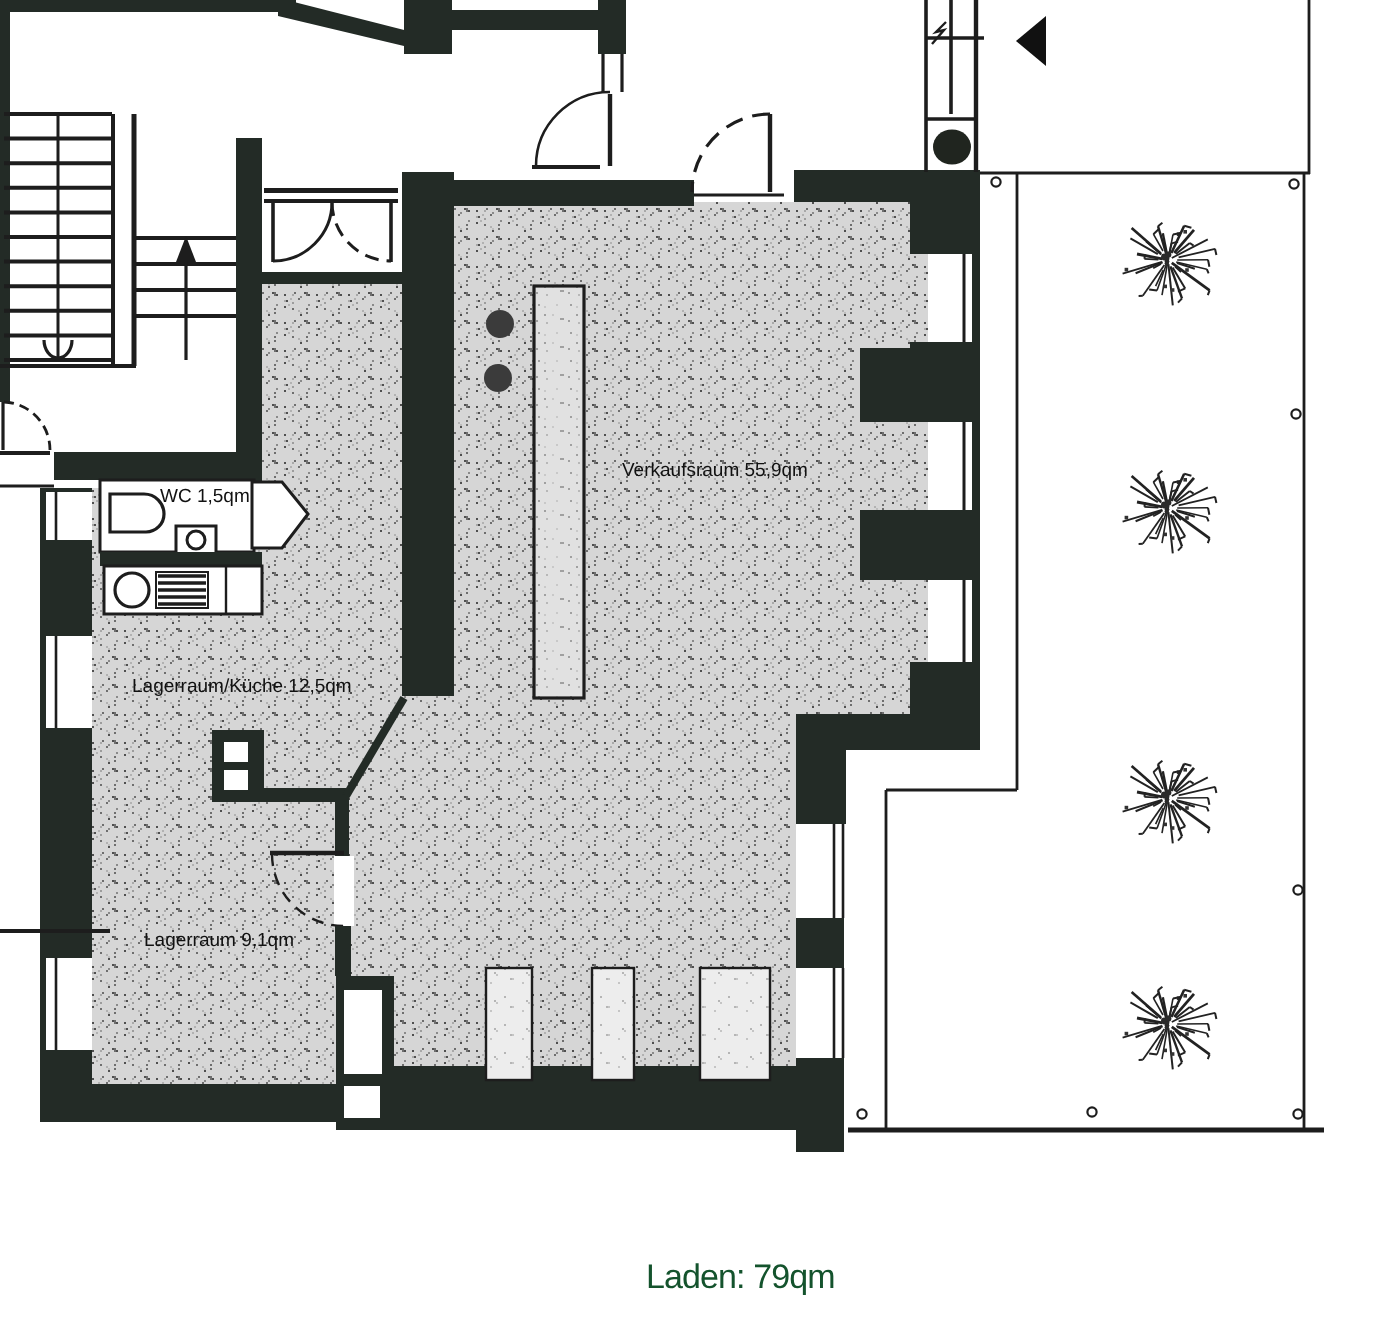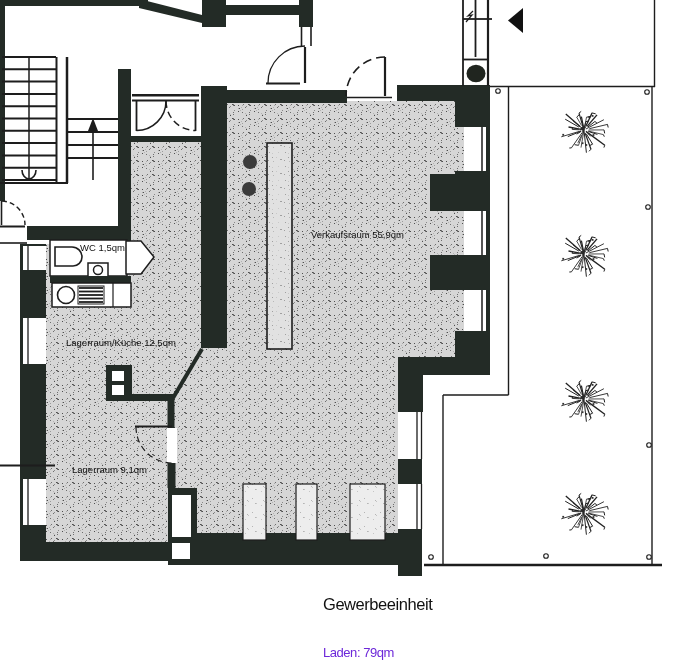--- a/index.html
+++ b/index.html
@@ -359,15 +359,14 @@
 
 <text x="66" y="346" font-size="9.5" fill="#111" font-family="Liberation Sans, sans-serif">Lagerraum/Küche 12,5qm</text>
 
 <text x="72" y="473" font-size="9.5" fill="#111" font-family="Liberation Sans, sans-serif">Lagerraum 9,1qm</text>
 
 <text x="311" y="238" font-size="9.5" fill="#111" font-family="Liberation Sans, sans-serif">Verkaufsraum 55,9qm</text>
 
 <line x1="0" y1="465.5" x2="55" y2="465.5" stroke="#1d1d1d" stroke-width="2"></line>
 </svg>
 
-<div style="position:absolute;left:323px;top:595px;font-size:16.5px;letter-spacing:-0.45px;color:#111;">Gewerbeeinheit</div>
-
-<div style="position:absolute;left:323px;top:629px;font-size:13px;letter-spacing:-0.45px;color:#6d28d9;margin-top:16px;">Laden: 79qm</div>
+
+<div style="position:absolute;left:323px;top:629px;font-size:17px;letter-spacing:-0.45px;color:#14532d;">Laden: 79qm</div>
 </div>
 </body></html>

